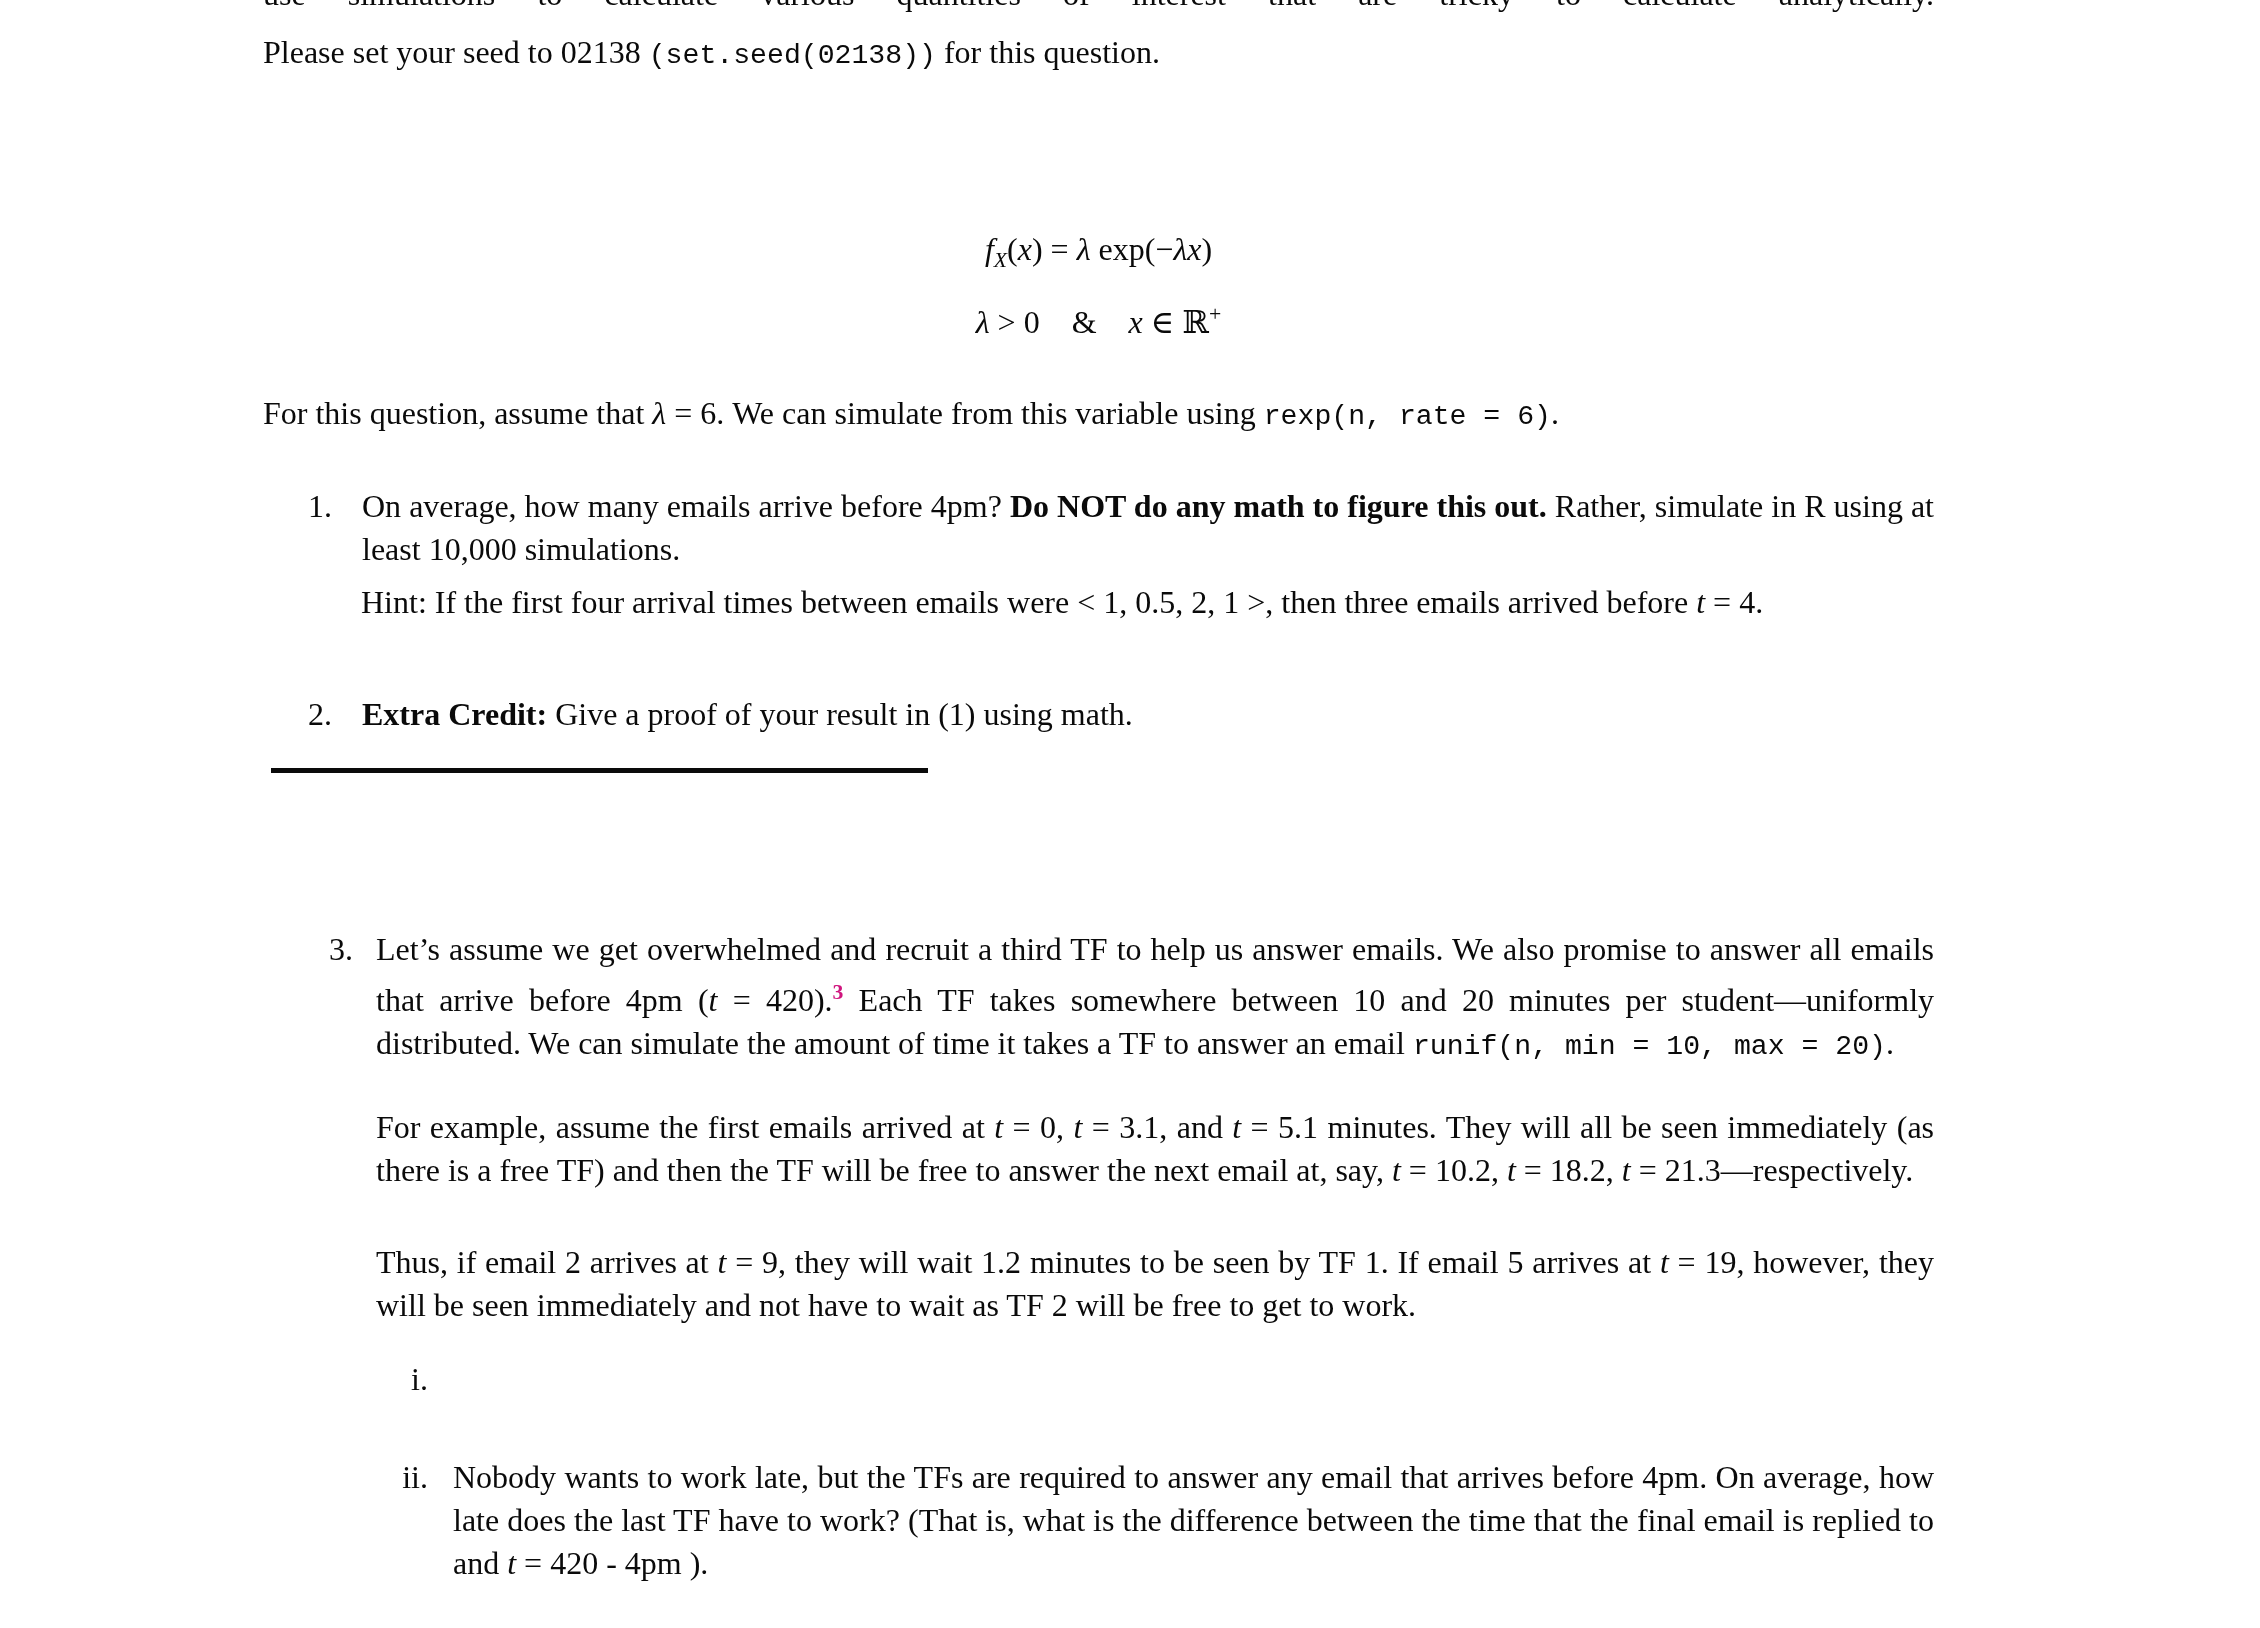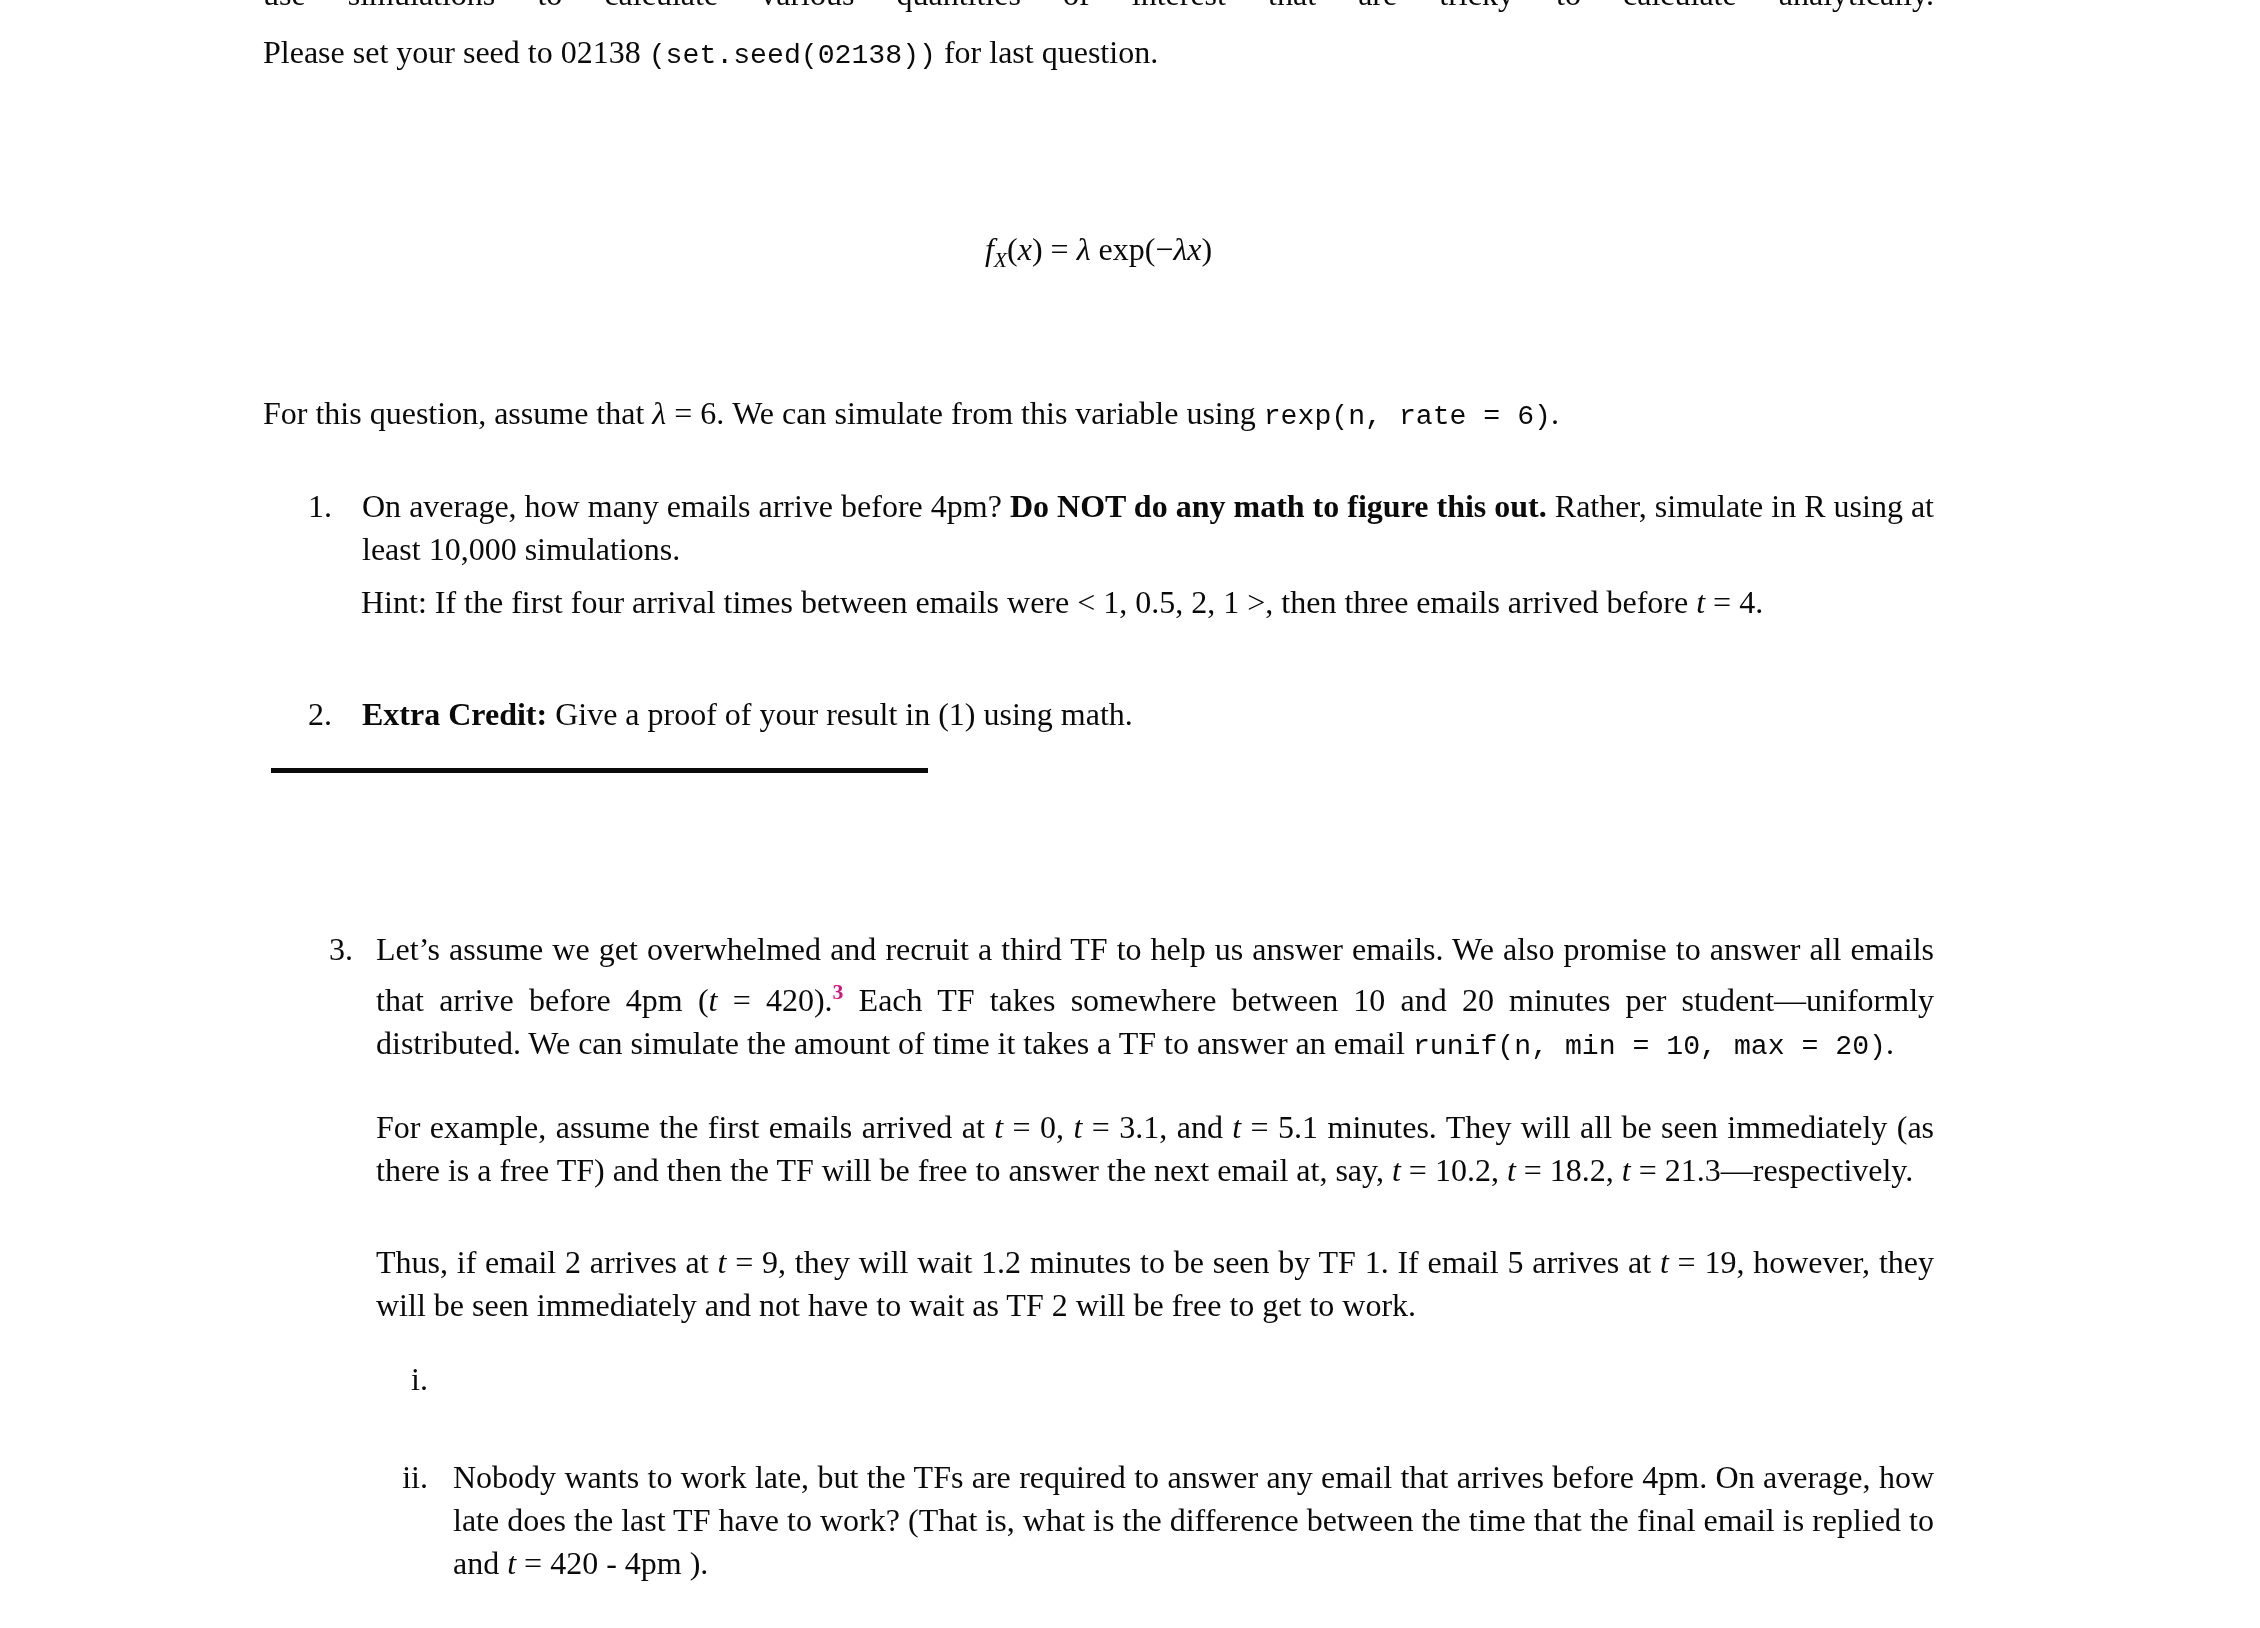--- a/index.html
+++ b/index.html
@@ -56,25 +56,26 @@
   }
 </style>
 </head>
 <body>
 
 <div class="page">
   <div class="content">
 
     <p class="block cut" style="top:-26.6px;">use simulations to calculate various quantities of interest that are tricky to calculate analytically.</p>
 
-    <p class="block" style="top:31px;"><span>Please set your seed to 02138 </span><span class="code">(set.seed(02138))</span><span> for last question.</span></p>
+    <p class="block" style="top:31px;"><span>Please set your seed to 02138 </span><span class="code">(set.seed(02138))</span><span> for this question.</span></p>
 
 
     <p class="block eq" style="top:228px;"><span class="m">f</span><span class="sub">X</span><span>(</span><span class="m">x</span><span>) = </span><span class="m">λ</span><span> exp(−</span><span class="m">λx</span><span>)</span></p>
 
+    <p class="block eq" style="top:293px;"><span class="m">λ</span><span> &gt; 0</span><span> &amp; </span><span class="m">x</span><span> ∈ ℝ</span><span class="sup">+</span></p>
 
     <p class="block just" style="top:392px;"><span>For this question, assume that </span><span class="m">λ</span><span> = 6. We can simulate from this variable using </span><span class="code">rexp(n, rate = 6)</span><span>.</span></p>
 
     <div class="li lvl1" style="top:485px;">
       <span class="marker">1.</span>
       <span class="itext"><span>On average, how many emails arrive before 4pm? </span><span class="b">Do NOT do any math to figure this out.</span><span> Rather, simulate in R using at least 10,000 simulations.</span></span>
     </div>
 
     <p class="block just indent1" style="top:581px;"><span>Hint: If the first four arrival times between emails were &lt; 1, 0.5, 2, 1 &gt;, then three emails arrived before </span><span class="m">t</span><span> = 4.</span></p>
 

